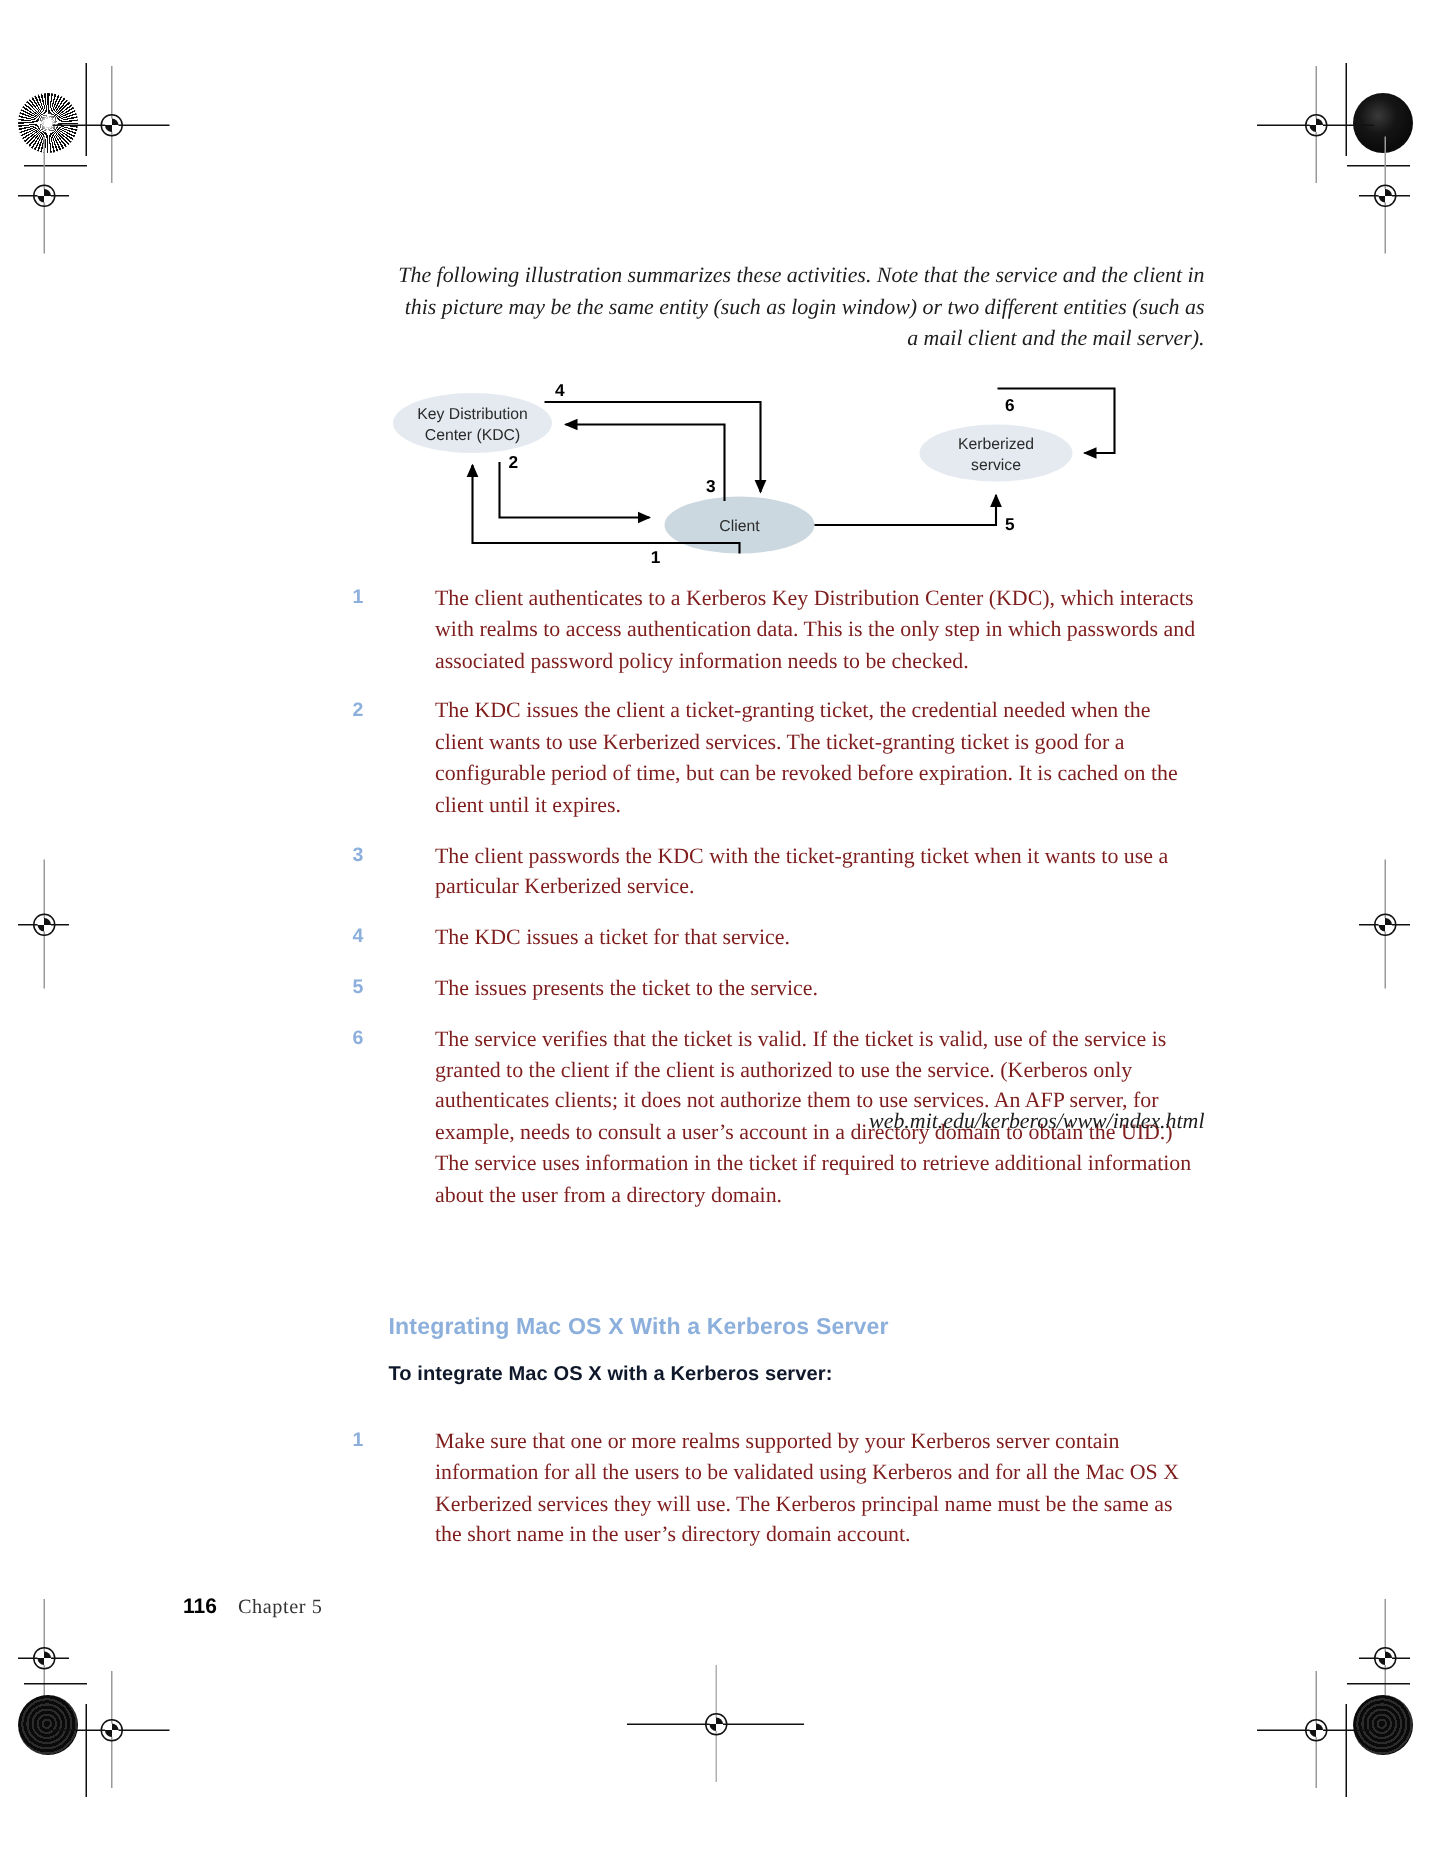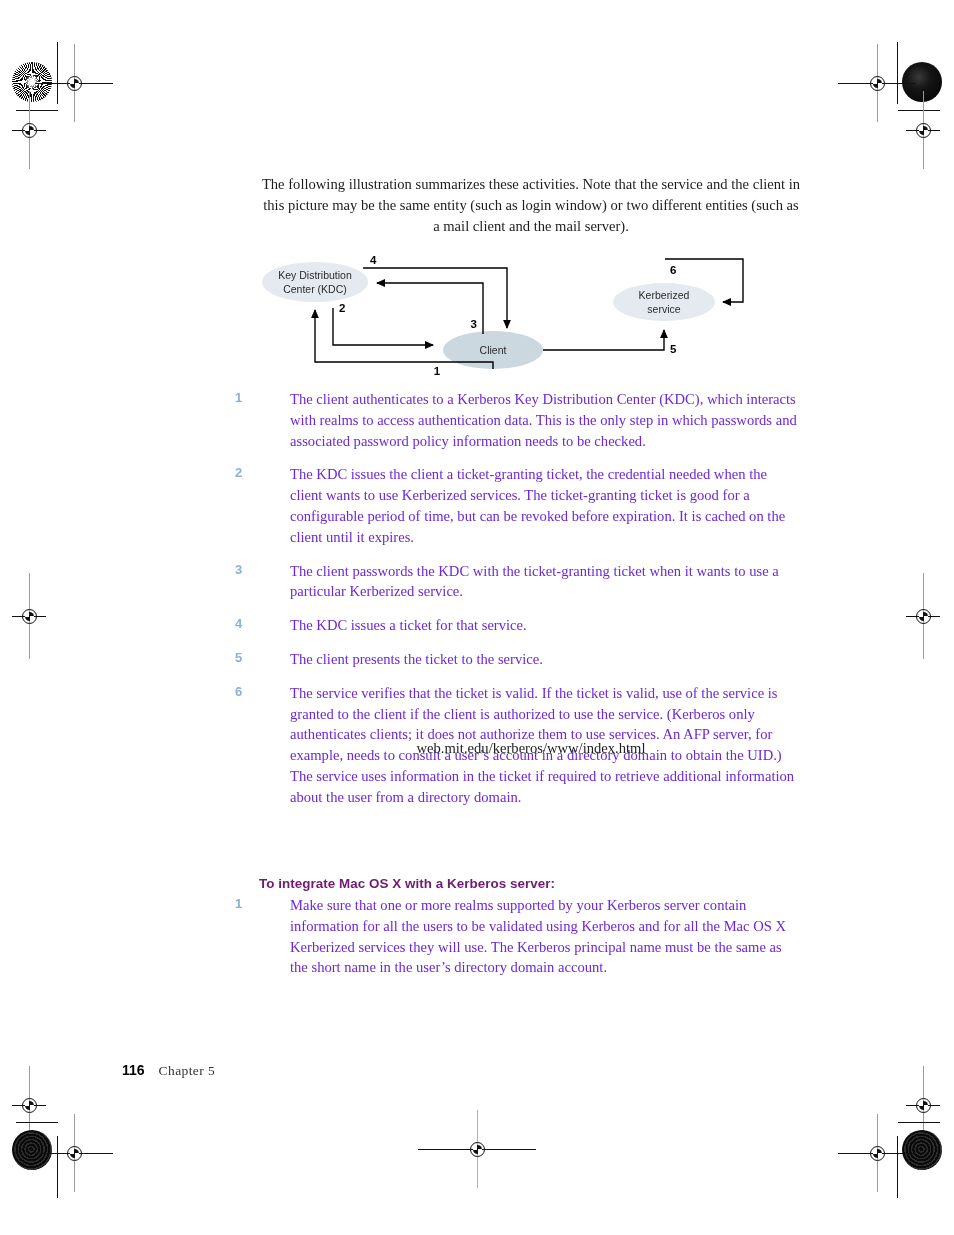--- a/index.html
+++ b/index.html
@@ -117,21 +117,22 @@
     left: 259px;
     width: 544px;
   }
 
   p.body {
     font-family: "Liberation Serif", serif;
     font-size: 14.6px;
     line-height: 20.8px;
     margin: 0 0 14px 0;
     color: #1c1c1c;
-    text-align: center;
+    text-align: right;
+    font-style: italic;
   }
 
   
   .steps { position: relative; }
   .step {
     position: relative;
     padding-left: 31px;
     margin-bottom: 13px;
   }
   .step .num {
@@ -142,38 +143,38 @@
     text-align: left;
     font-family: "Liberation Sans", sans-serif;
     font-weight: bold;
     font-size: 13px;
     color: #8cafdc;
   }
   .step .txt {
     font-family: "Liberation Serif", serif;
     font-size: 14.6px;
     line-height: 20.8px;
-    color: #6d28d9;
+    color: #7f1d1d;
     display: block;
   }
 
   h2.section {
     font-family: "Liberation Sans", sans-serif;
     font-weight: bold;
     font-size: 15.4px;
     color: #8cafdc;
     margin: 0 0 14px 0;
     letter-spacing: 0.1px;
   }
   h3.sub {
     font-family: "Liberation Sans", sans-serif;
     font-weight: bold;
     font-size: 13.4px;
-    color: #701a75;
-    margin: 0 0 4px 0;
+    color: #0f172a;
+    margin: 0 0 28px 0;
     letter-spacing: 0.05px;
   }
 
   .url {
     font-family: "Liberation Serif", serif;
     font-size: 14.6px;
     line-height: 20.8px;
     color: #1c1c1c;
   }
 
@@ -365,33 +366,34 @@
     <div class="step">
       <span class="num">3</span>
       <span class="txt">The client passwords the KDC with the ticket-granting ticket when it wants to use a particular Kerberized service.</span>
     </div>
     <div class="step">
       <span class="num">4</span>
       <span class="txt">The KDC issues a ticket for that service.</span>
     </div>
     <div class="step">
       <span class="num">5</span>
-      <span class="txt">The client presents the ticket to the service.</span>
+      <span class="txt">The issues presents the ticket to the service.</span>
     </div>
     <div class="step">
       <span class="num">6</span>
       <span class="txt">The service verifies that the ticket is valid. If the ticket is valid, use of the service is granted to the client if the client is authorized to use the service. (Kerberos only authenticates clients; it does not authorize them to use services. An AFP server, for example, needs to consult a user’s account in a directory domain to obtain the UID.) The service uses information in the ticket if required to retrieve additional information about the user from a directory domain.</span>
     </div>
   </div>
 
   <div class="textcol" style="top:738px;">
     <p class="body url">web.mit.edu/kerberos/www/index.html</p>
   </div>
 
   <div class="textcol" style="top:876px;">
+    <h2 class="section">Integrating Mac OS X With a Kerberos Server</h2>
     <h3 class="sub">To integrate Mac OS X with a Kerberos server:</h3>
     <div class="steps">
       <div class="step">
         <span class="num">1</span>
         <span class="txt">Make sure that one or more realms supported by your Kerberos server contain information for all the users to be validated using Kerberos and for all the Mac OS X Kerberized services they will use. The Kerberos principal name must be the same as the short name in the user’s directory domain account.</span>
       </div>
     </div>
   </div>
 
   <div class="footer">

